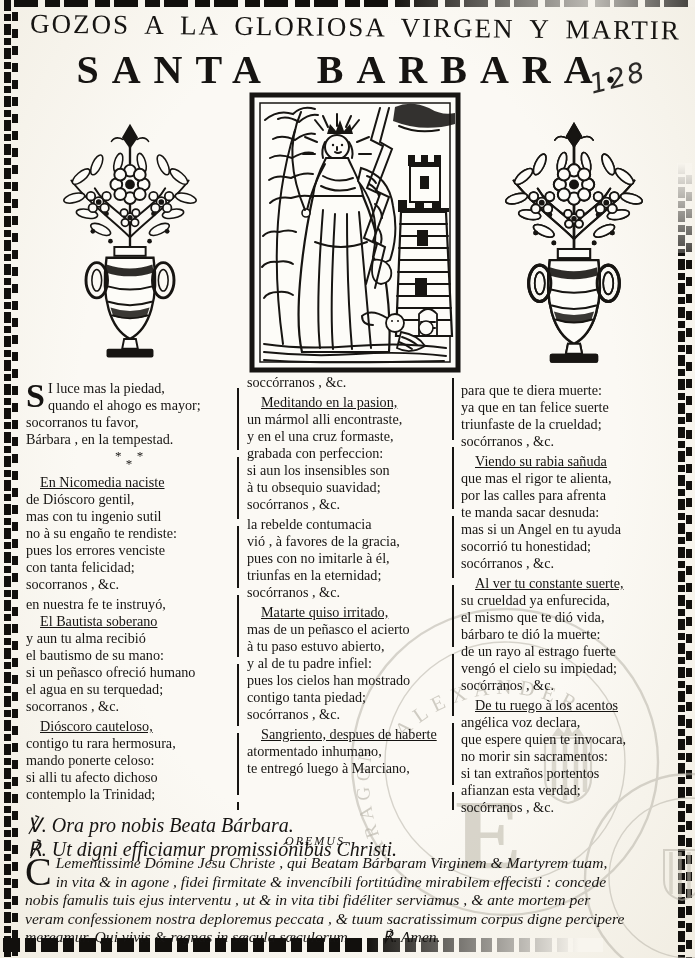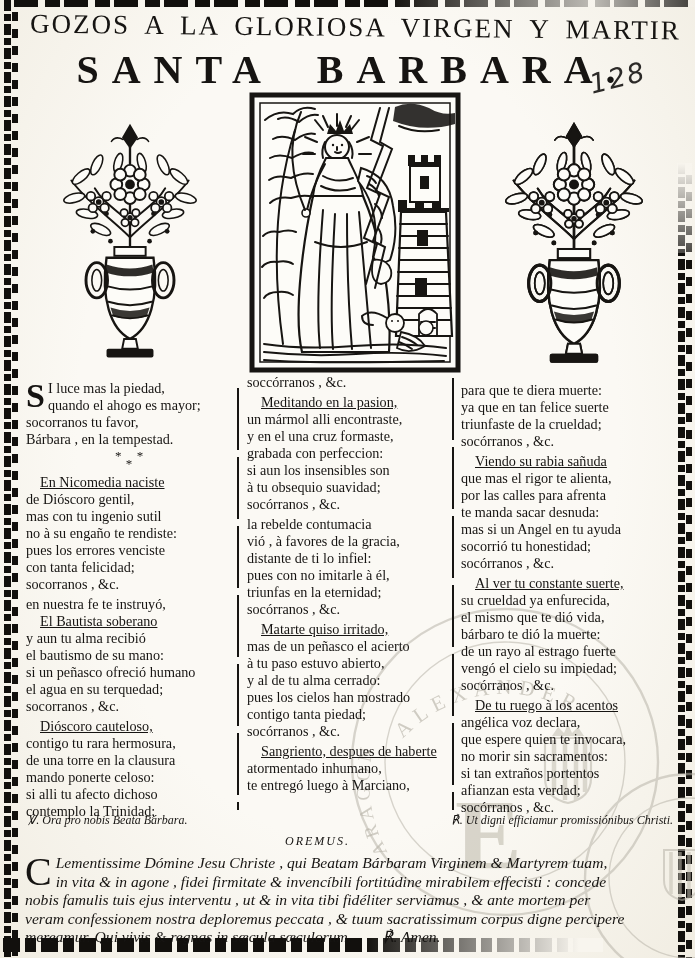--- a/index.html
+++ b/index.html
@@ -53,21 +53,21 @@
   .stanza.indent .vline.first{text-indent:14px;text-decoration:underline;}
   .dropcap{float:left;font-size:34px;line-height:29px;padding:1px 3px 0 0;font-weight:bold;}
   .ornament{text-align:center;font-size:13px;line-height:8px;margin:4px 0 6px 0;letter-spacing:6px;}
   .divider{position:absolute;width:2px;background:repeating-linear-gradient(180deg,#171512 0 62px,rgba(0,0,0,0) 62px 69px);}
   #div1{left:237px;top:388px;height:422px;}
   #div2{left:452px;top:378px;height:432px;}
 
   
   .lit{font-family:"Liberation Serif","DejaVu Serif","DejaVu Sans",serif;}
   #versicle-row{position:absolute;left:28px;right:22px;top:813px;display:flex;justify-content:space-between;
-    font-style:italic;font-size:12px;}
+    font-style:italic;font-size:20px;flex-direction:column;}
   #oremus{position:absolute;left:0;right:60px;top:834px;text-align:center;font-size:12px;letter-spacing:2px;font-style:italic;}
   #prayer{position:absolute;left:25px;right:22px;top:854px;font-style:italic;font-size:15.6px;line-height:18.5px;}
   #prayer .dropcap{font-size:40px;line-height:33px;font-style:normal;font-weight:normal;padding-right:4px;}
   #prayer .vline{white-space:nowrap;}
 
   
   #stamps{position:absolute;inset:0;pointer-events:none;}
 </style>
 </head>
 <body>
@@ -423,21 +423,20 @@
         <div class="vline first">El Bautista soberano</div>
         <div class="vline">y aun tu alma recibió</div>
         <div class="vline">el bautismo de su mano:</div>
         <div class="vline">si un peñasco ofreció humano</div>
         <div class="vline">el agua en su terquedad;</div>
         <div class="vline">socorranos , &amp;c.</div>
       </div>
       <div class="stanza indent">
         <div class="vline first">Dióscoro cauteloso,</div>
         <div class="vline">contigo tu rara hermosura,</div>
-        <div class="vline">de una torre en la clausura</div>
         <div class="vline">mando ponerte celoso:</div>
         <div class="vline">si alli tu afecto dichoso</div>
         <div class="vline">contemplo la Trinidad;</div>
       </div>
     </div>
   <div class="col" id="col2">
       <div class="stanza">
         <div class="vline first">soccórranos , &amp;c.</div>
       </div>
       <div class="stanza indent">
@@ -445,30 +444,29 @@
         <div class="vline">un mármol alli encontraste,</div>
         <div class="vline">y en el una cruz formaste,</div>
         <div class="vline">grabada con perfeccion:</div>
         <div class="vline">si aun los insensibles son</div>
         <div class="vline">à tu obsequio suavidad;</div>
         <div class="vline">socórranos , &amp;c.</div>
       </div>
       <div class="stanza indent">
         <div class="vline">la rebelde contumacia</div>
         <div class="vline">vió , à favores de la gracia,</div>
-        <div class="vline">distante de ti lo infiel:</div>
         <div class="vline">pues con no imitarle à él,</div>
         <div class="vline">triunfas en la eternidad;</div>
         <div class="vline">socórranos , &amp;c.</div>
       </div>
       <div class="stanza indent">
         <div class="vline first">Matarte quiso irritado,</div>
         <div class="vline">mas de un peñasco el acierto</div>
         <div class="vline">à tu paso estuvo abierto,</div>
-        <div class="vline">y al de tu alma cerrado:</div>
+        <div class="vline">y al de tu padre infiel:</div>
         <div class="vline">pues los cielos han mostrado</div>
         <div class="vline">contigo tanta piedad;</div>
         <div class="vline">socórranos , &amp;c.</div>
       </div>
       <div class="stanza indent">
         <div class="vline first">Sangriento, despues de haberte</div>
         <div class="vline">atormentado inhumano,</div>
         <div class="vline">te entregó luego à Marciano,</div>
       </div>
     </div>

